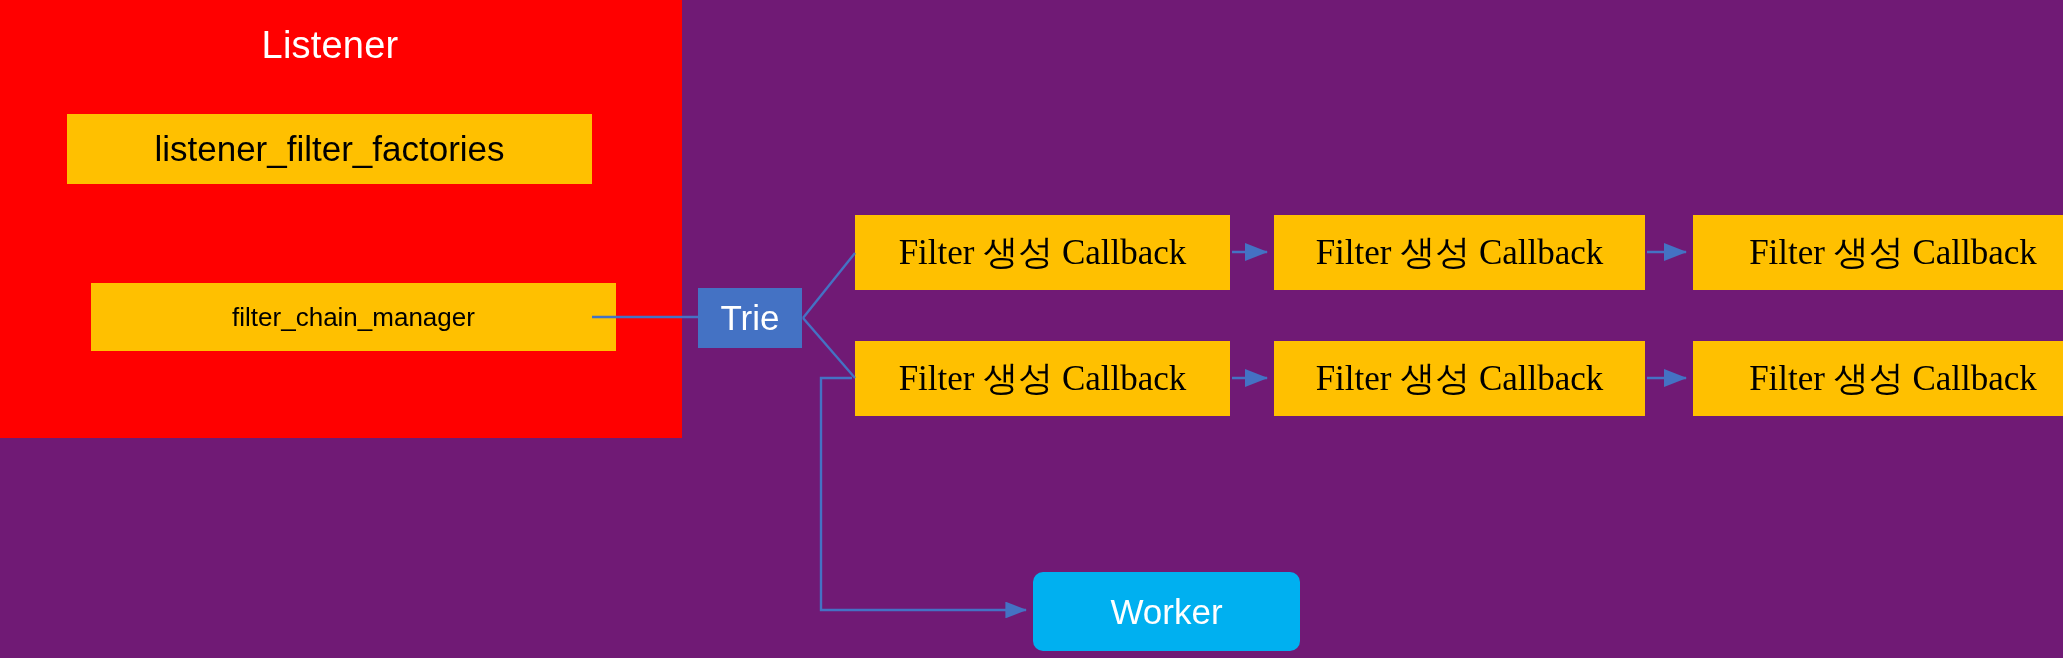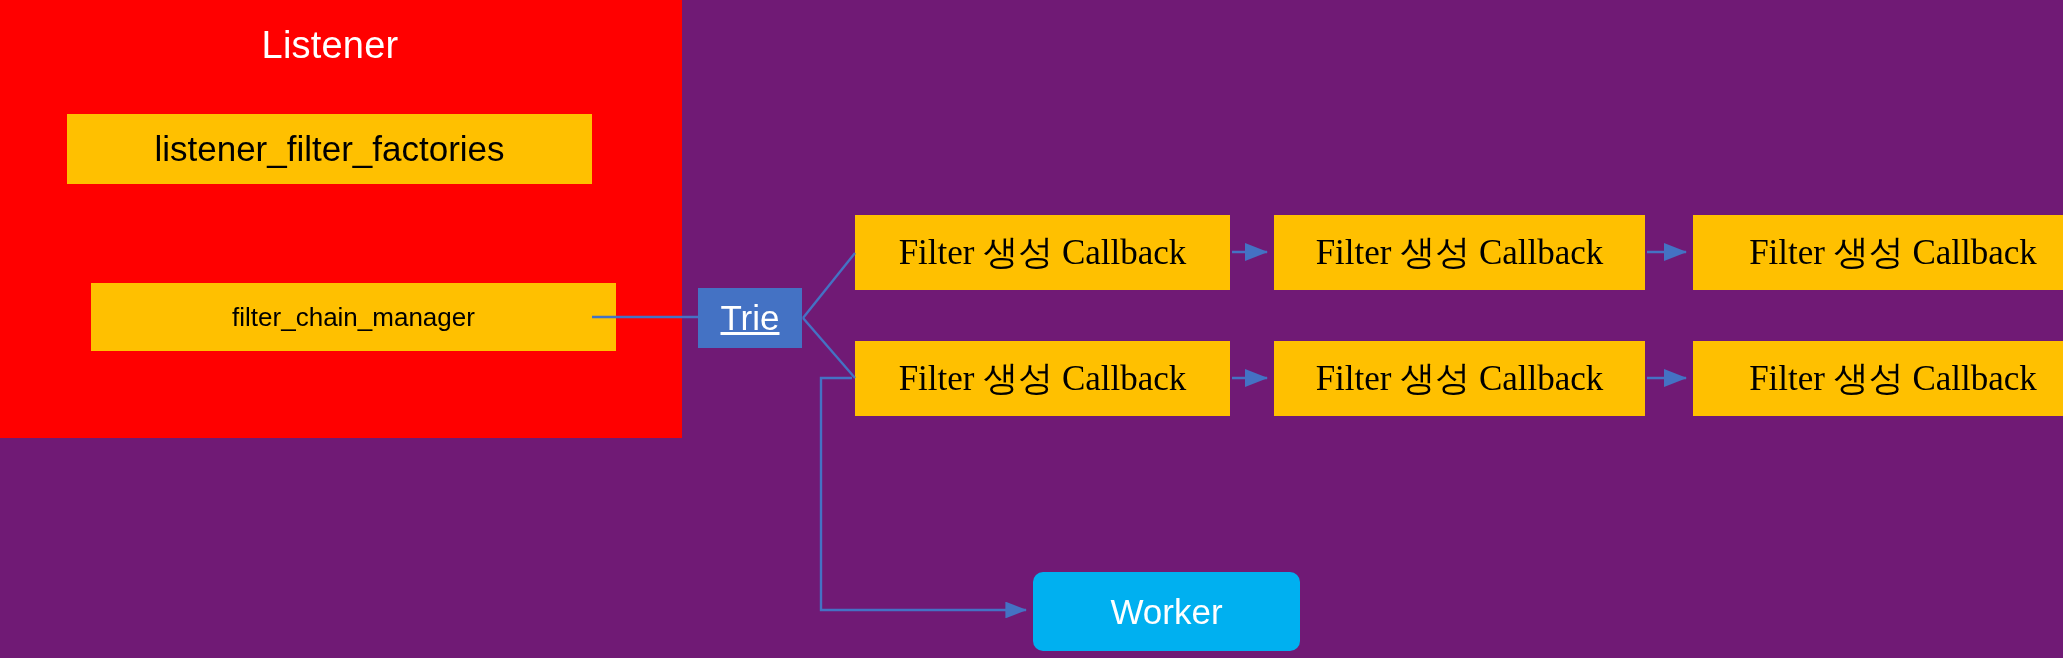--- a/index.html
+++ b/index.html
@@ -61,21 +61,20 @@
   
   #box-trie {
     left: 698px; top: 288px;
     width: 104px; height: 60px;
     background: #4472C4;
     color: #FFFFFF;
     font-size: 35px;
     display: flex;
     align-items: center;
     justify-content: center;
-    text-decoration: underline;
   }
 
   
   .cb {
     font-size: 35px;
     height: 75px;
     font-family: Liberation Serif, serif;
   }
   .cb-r1 { top: 215px; }
   .cb-r2 { top: 341px; }

